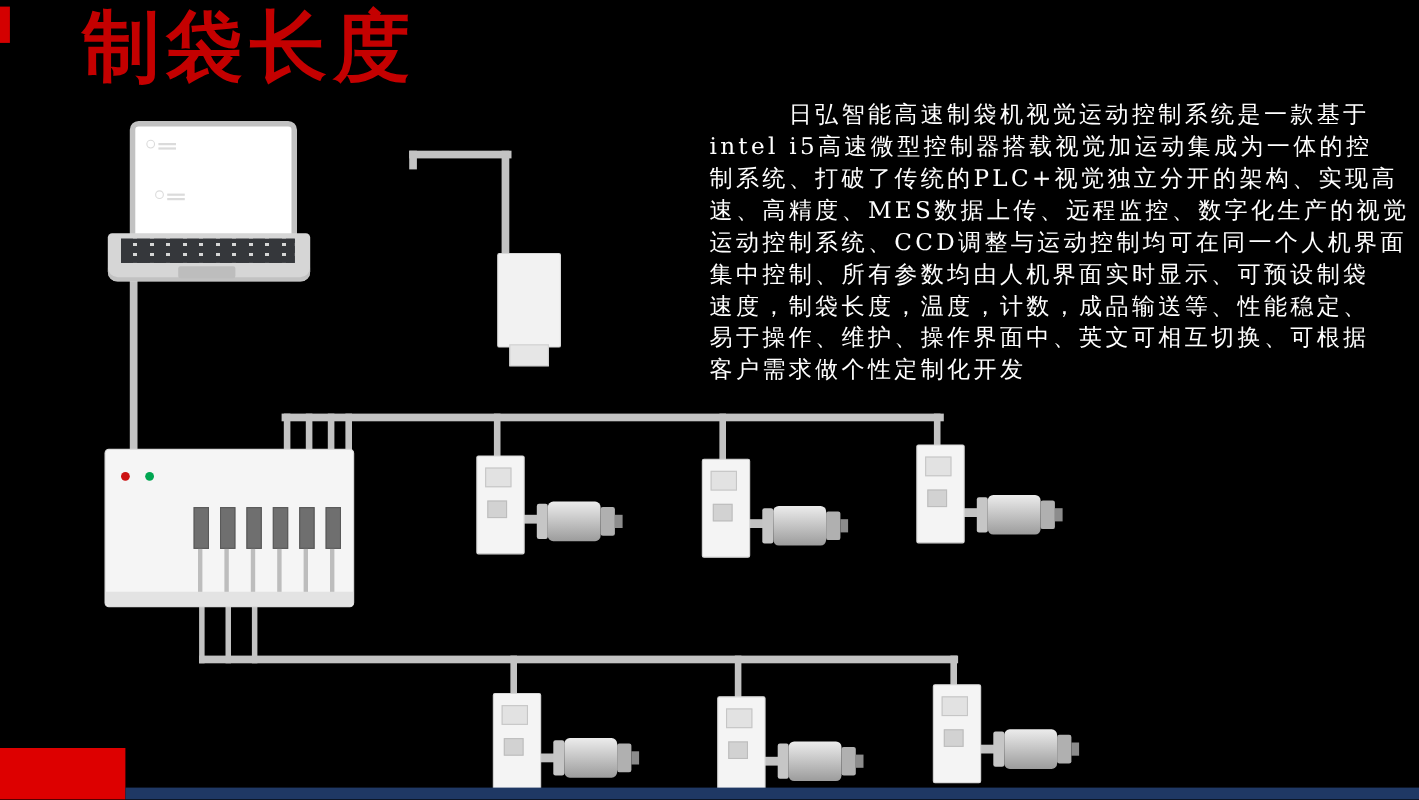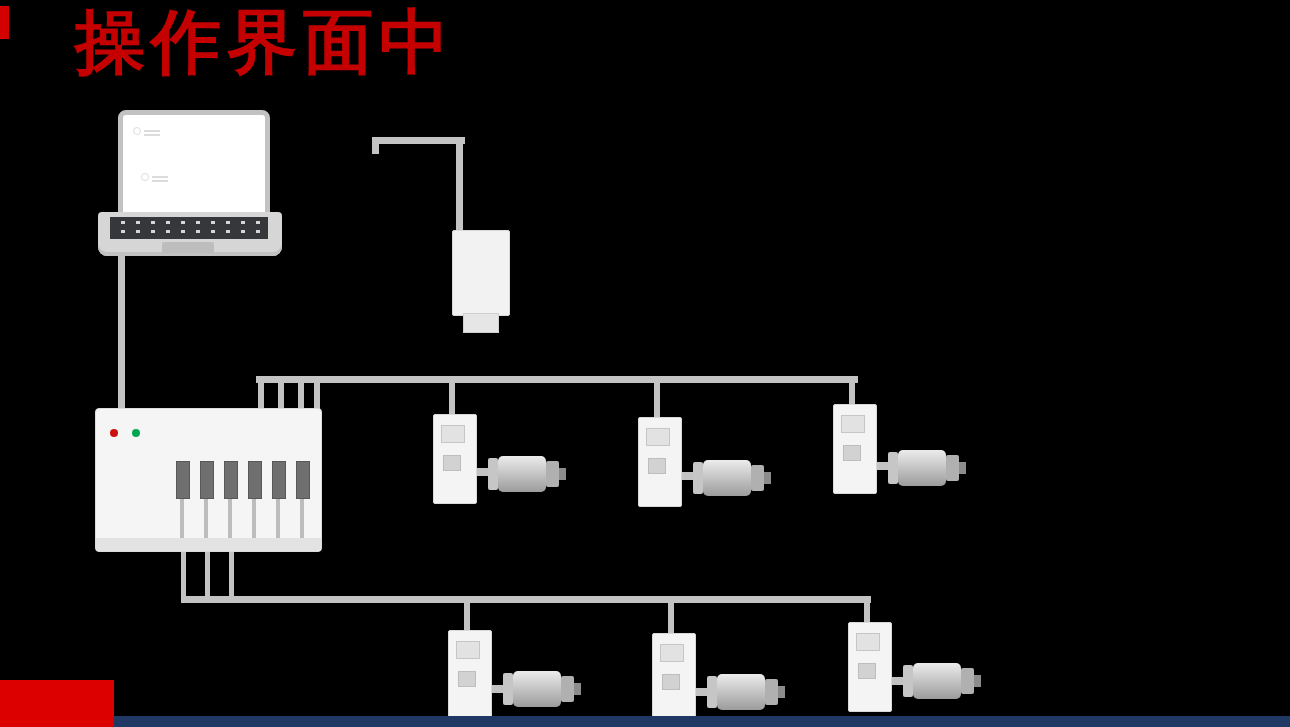--- a/index.html
+++ b/index.html
@@ -68,22 +68,31 @@
   
   #footer-red{left:0;top:680px;width:114px;height:47px;background:#dd0000;}
   #footer-blue{left:114px;top:716px;width:1176px;height:11px;background:#1f3864;}
 </style>
 </head>
 <body>
 
 <div id="slide">
 
   <div class="abs" id="left-sliver"></div>
-  <div class="abs" id="title">操作界面中</div>
-
+  <div class="abs" id="title">制袋长度</div>
+
+  <div class="abs" id="description">　　　日弘智能高速制袋机视觉运动控制系统是一款基于
+intel i5高速微型控制器搭载视觉加运动集成为一体的控
+制系统、打破了传统的PLC+视觉独立分开的架构、实现高
+速、高精度、MES数据上传、远程监控、数字化生产的视觉
+运动控制系统、CCD调整与运动控制均可在同一个人机界面
+集中控制、所有参数均由人机界面实时显示、可预设制袋
+速度，制袋长度，温度，计数，成品输送等、性能稳定、
+易于操作、维护、操作界面中、英文可相互切换、可根据
+客户需求做个性定制化开发</div>
 
   <div class="cable" style="left:118px;top:252px;width:7px;height:160px;"></div>
   <div class="cable" style="left:372px;top:137px;width:7px;height:17px;"></div>
   <div class="cable" style="left:372px;top:137px;width:93px;height:7px;"></div>
   <div class="cable" style="left:456px;top:137px;width:7px;height:95px;"></div>
 
   <div class="cable" style="left:256px;top:376px;width:602px;height:7px;"></div>
   <div class="cable" style="left:258px;top:376px;width:6px;height:36px;"></div>
   <div class="cable" style="left:278px;top:376px;width:6px;height:36px;"></div>
   <div class="cable" style="left:298px;top:376px;width:6px;height:36px;"></div>

